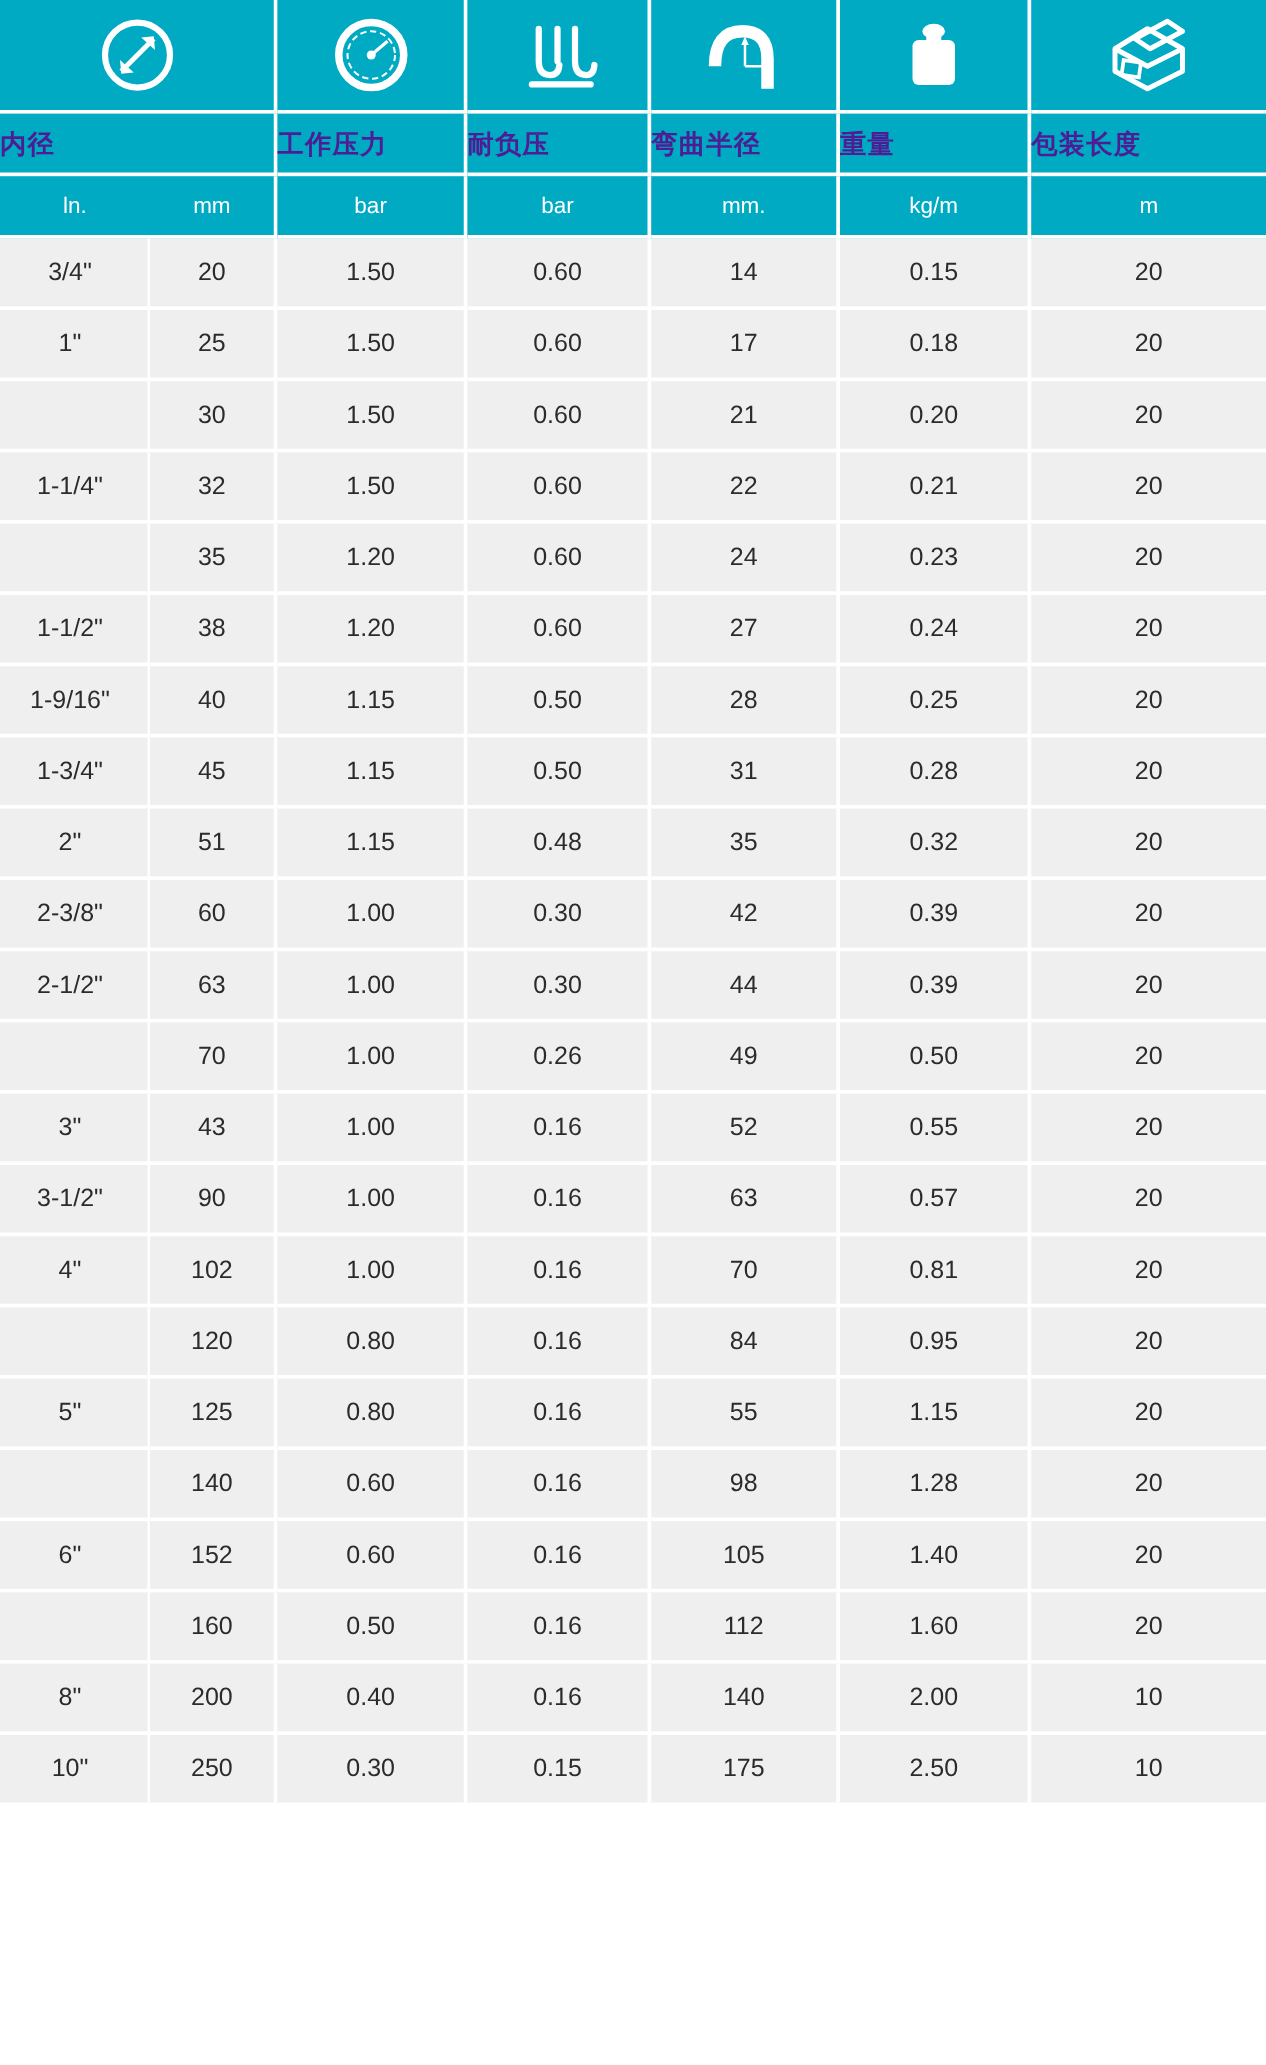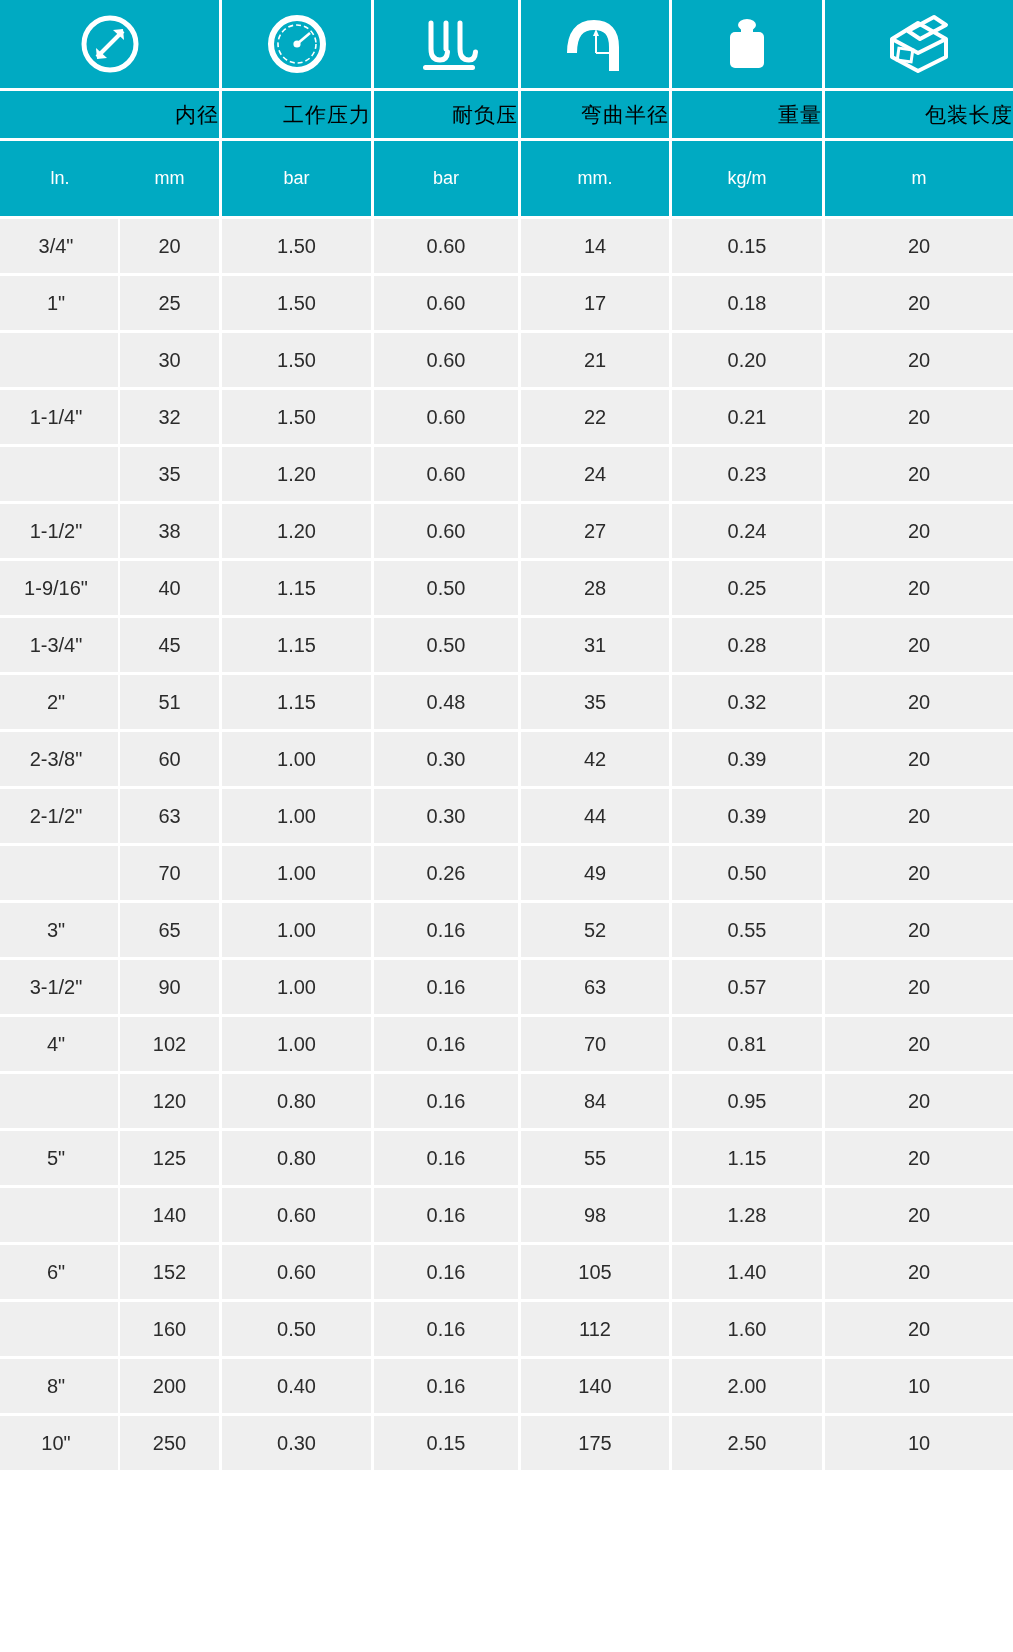--- a/index.html
+++ b/index.html
@@ -48,36 +48,36 @@
     justify-content: center;
     height: 88px;
   }
   .icon-cell-inner svg { display: block; }
 
   
   .label-row td {
     background: #00AAC2;
     height: 47px;
     padding: 0;
-    color: #000000;
+    color: #4c1d95;
     font-size: 21px;
-    font-weight: normal;
-    text-align: right;
+    font-weight: bold;
+    text-align: left;
     vertical-align: middle;
     letter-spacing: 1px;
     border-right: 3px solid #ffffff;
     border-bottom: 3px solid #ffffff;
   }
   .label-row td:last-child { border-right: none; }
 
   
   .unit-row td {
     background: #00AAC2;
     height: 47px;
-    padding: 14px;
+    padding: 0;
     color: #ffffff;
     font-size: 18px;
     font-weight: normal;
     text-align: center;
     vertical-align: middle;
     border-right: 3px solid #ffffff;
     border-bottom: 3px solid #ffffff;
   }
   .unit-row td:last-child { border-right: none; }
   .unit-row td.u-in   { border-right: none; }
@@ -304,21 +304,21 @@
         <td class="cell-in"></td>
         <td>70</td>
         <td>1.00</td>
         <td>0.26</td>
         <td>49</td>
         <td>0.50</td>
         <td>20</td>
       </tr>
       <tr class="body-row">
         <td class="cell-in">3"</td>
-        <td>65</td>
+        <td>43</td>
         <td>1.00</td>
         <td>0.16</td>
         <td>52</td>
         <td>0.55</td>
         <td>20</td>
       </tr>
       <tr class="body-row">
         <td class="cell-in">3-1/2"</td>
         <td>90</td>
         <td>1.00</td>

